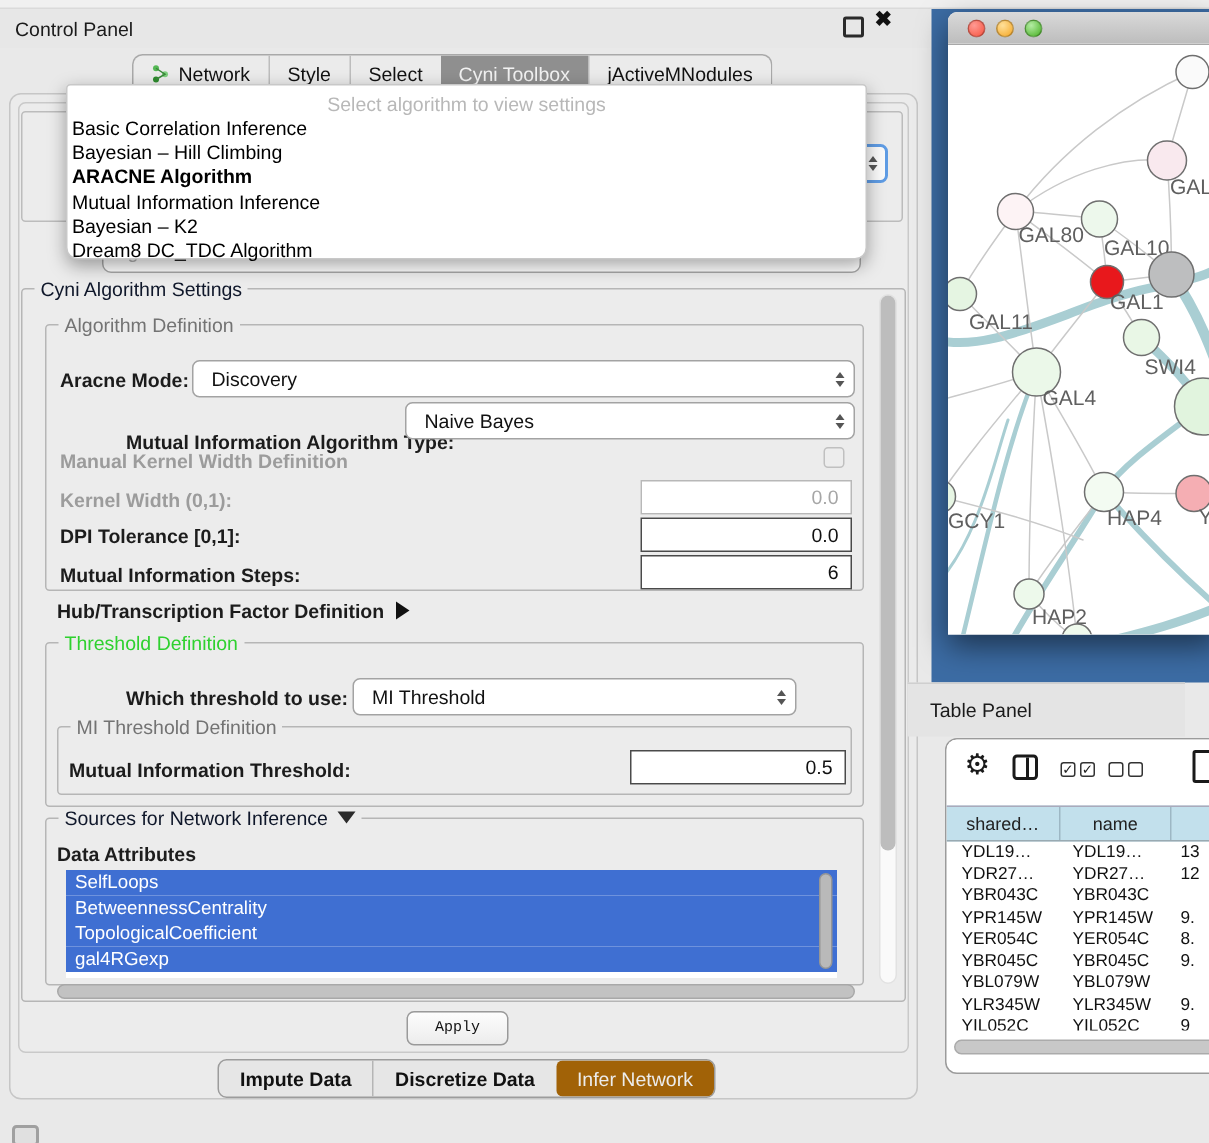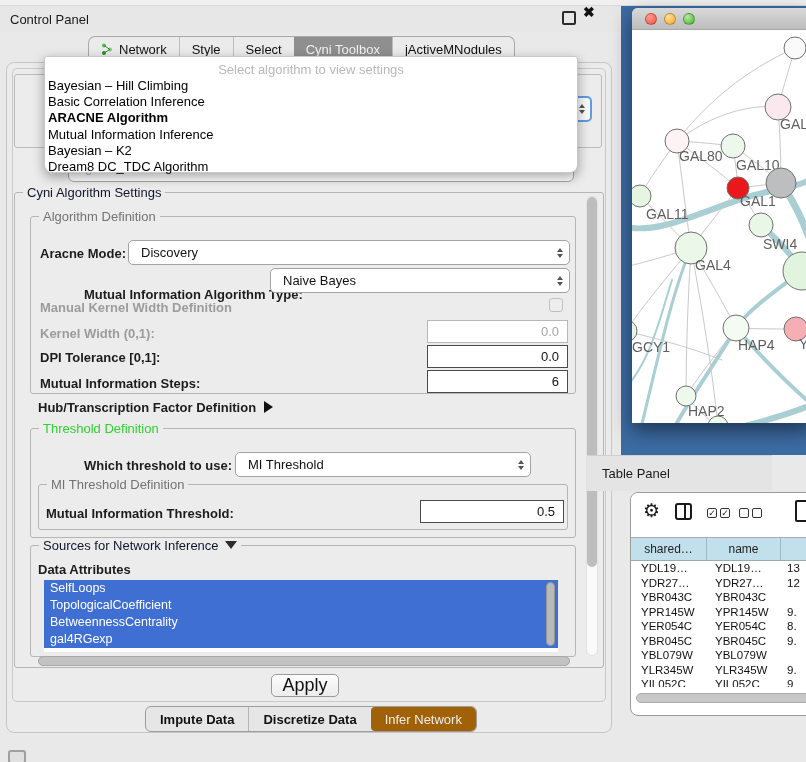--- a/index.html
+++ b/index.html
@@ -67,38 +67,38 @@
   
   .attr-list{position:absolute;left:44px;top:580px;width:514px;height:72px;background:#fff;overflow:hidden;}
   .attr-item{height:17px;line-height:17px;background:#3f6fd2;color:#fff;font-size:12.5px;padding-left:6px;}
   .attr-vthumb{position:absolute;left:546px;top:582px;width:9px;height:64px;background:#b9b9b9;border:1px solid #969696;border-radius:5px;box-sizing:border-box;}
   .hthumb{position:absolute;left:38px;top:656px;width:532px;height:10px;background:#c2c2c2;border:1px solid #a8a8a8;border-radius:5px;box-sizing:border-box;}
 
   
   .vtrack{position:absolute;left:586px;top:196px;width:12px;height:460px;background:#fafafa;border:1px solid #e2e2e2;border-radius:6px;box-sizing:border-box;}
   .vthumb{position:absolute;left:587px;top:197px;width:10px;height:370px;background:#bdbdbd;border-radius:5px;}
 
-  .apply-btn{position:absolute;left:271px;top:674px;width:66px;height:21px;background:linear-gradient(#fdfdfd,#ececec);border:1px solid #9a9a9a;border-radius:5px;font-size:18px;color:#111;display:flex;align-items:center;justify-content:center;}
+  .apply-btn{position:absolute;left:271px;top:674px;width:66px;height:21px;background:linear-gradient(#fdfdfd,#ececec);border:1px solid #9a9a9a;border-radius:5px;font-size:10px;color:#111;display:flex;align-items:center;justify-content:center;font-family:Liberation Mono, monospace;}
 
   .bottom-tabs{position:absolute;left:145px;top:706px;height:24px;display:flex;align-items:stretch;border:1px solid #9c9c9c;border-radius:6px;background:#e6e6e6;overflow:hidden;}
   .btab{display:flex;align-items:center;padding:0 14px;font-size:13px;font-weight:bold;color:#111;border-left:1px solid #b5b5b5;}
   .btab:first-child{border-left:none;}
   .btab.sel{background:#a16207;color:#ececec;font-weight:normal;border-left:none;border-radius:4px;}
 
   
   .blue-area{position:absolute;left:621px;top:6px;width:185px;height:449px;background:#3c6ca4;}
   .net-window{position:absolute;left:632px;top:8px;width:180px;height:415px;background:#fff;border-radius:6px 6px 0 0;box-shadow:0 8px 20px rgba(0,0,0,0.5);}
   .net-titlebar{position:absolute;left:0;top:0;width:100%;height:22px;background:linear-gradient(#d9d9d9,#bdbdbd);border-radius:6px 6px 0 0;border-bottom:1px solid #a8a8a8;box-sizing:border-box;}
   .tl{position:absolute;top:5px;width:12px;height:12px;border-radius:50%;box-sizing:border-box;border:1px solid rgba(0,0,0,0.25);}
   .tl.red{left:13px;background:radial-gradient(circle at 35% 30%,#ff9a93,#f6533f);}
   .tl.yel{left:32px;background:radial-gradient(circle at 35% 30%,#ffe09a,#f5a623);}
   .tl.grn{left:51px;background:radial-gradient(circle at 35% 30%,#b4eca4,#47b022);}
   .net-canvas{position:absolute;left:0;top:22px;width:180px;height:393px;background:#fff;overflow:hidden;}
 
-  .tp-bar{position:absolute;left:587px;top:455px;width:185px;height:36px;background:#e4e4e4;border-top:1px solid #cfcfcf;box-sizing:border-box;}
+  .tp-bar{position:absolute;left:605px;top:455px;width:185px;height:36px;background:#e4e4e4;border-top:1px solid #cfcfcf;box-sizing:border-box;}
   .tp-title{position:absolute;left:15px;top:10px;font-size:13px;color:#1a1a1a;}
 
   .table-box{position:absolute;left:630px;top:492px;width:190px;height:224px;background:#fff;border:1px solid #9b9b9b;border-radius:8px;box-sizing:border-box;overflow:hidden;}
   .tb-toolbar{position:absolute;left:0;top:0;width:100%;height:44px;background:#fff;}
   .gear{position:absolute;left:12px;top:7px;font-size:19px;color:#1a1a1a;line-height:22px;}
   .split-icon{position:absolute;left:44px;top:10px;width:17px;height:17px;border:2px solid #1a1a1a;border-radius:3px;box-sizing:border-box;}
   .split-icon::after{content:"";position:absolute;left:50%;top:0;width:2px;height:100%;background:#1a1a1a;}
   .cbrow{position:absolute;top:15px;display:flex;gap:3px;}
   .cb{width:10px;height:10px;border:1.5px solid #333;border-radius:2px;box-sizing:border-box;font-size:9px;line-height:8px;text-align:center;color:#222;}
   .doc-icon{position:absolute;left:164px;top:7px;width:18px;height:22px;border:2px solid #1a1a1a;border-radius:2px;box-sizing:border-box;background:#fff;}
@@ -159,22 +159,22 @@
   <div class="hid-group"></div>
   <div class="hid-combo">galFiltered.sif default node</div>
   <div class="focus-stepper">
     <div class="tri-u sm"></div>
     <div class="tri-d sm"></div>
   </div>
 
   <div class="popup">
     <div class="hint">Select algorithm to view settings</div>
     <div class="items">
+      <div class="item">Basic Correlation Inference</div>
       <div class="item">Bayesian – Hill Climbing</div>
-      <div class="item">Basic Correlation Inference</div>
       <div class="item sel">ARACNE Algorithm</div>
       <div class="item">Mutual Information Inference</div>
       <div class="item">Bayesian – K2</div>
       <div class="item">Dream8 DC_TDC Algorithm</div>
     </div>
   </div>
 
   <div class="gbox" style="left:14px;top:192px;width:590px;height:476px;">
     <span class="legend plain">Cyni Algorithm Settings</span>
   </div>
@@ -229,22 +229,22 @@
   </div>
   <div class="lbl" style="left:46px;top:506px;">Mutual Information Threshold:</div>
   <input class="tin" style="left: 420px; top: 500px; width: 144px; height: 23px;" value="0.5">
 
   <div class="gbox" style="left:30px;top:545px;width:546px;height:112px;">
     <span class="legend plain"><span>Sources for Network Inference</span><span class="arrow-down"></span></span>
   </div>
   <div class="lbl" style="left:38px;top:562px;">Data Attributes</div>
   <div class="attr-list">
       <div class="attr-item">SelfLoops</div>
+      <div class="attr-item">BetweennessCentrality</div>
       <div class="attr-item">TopologicalCoefficient</div>
-      <div class="attr-item">BetweennessCentrality</div>
       <div class="attr-item">gal4RGexp</div>
     </div>
   <div class="attr-vthumb"></div>
   <div class="hthumb"></div>
 
   <div class="apply-btn">Apply</div>
 
   <div class="bottom-tabs">
     <div class="btab">Impute Data</div>
     <div class="btab">Discretize Data</div>

